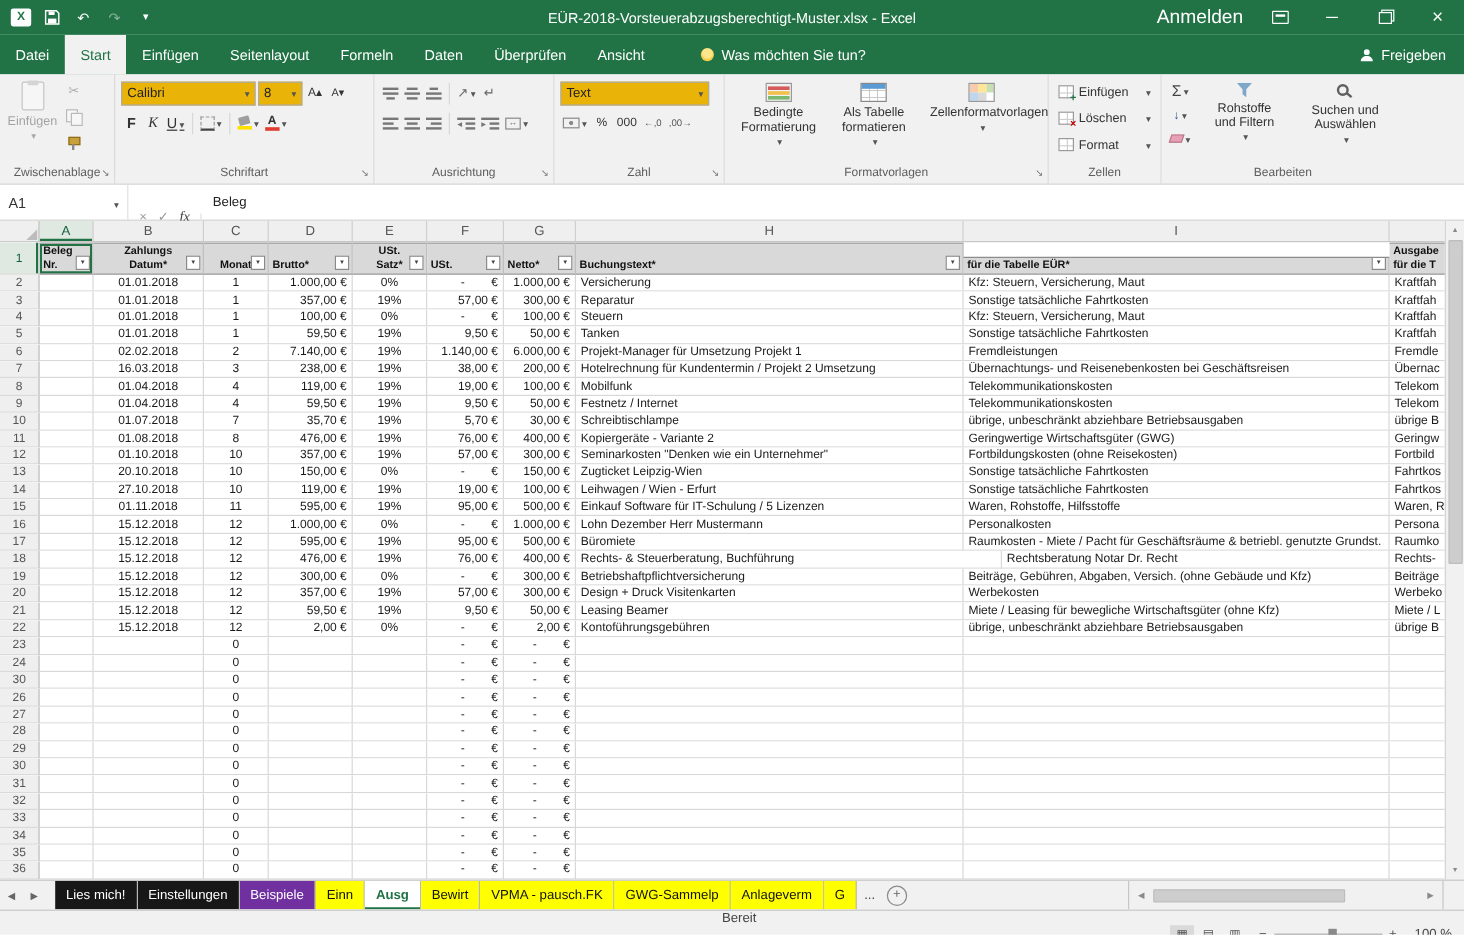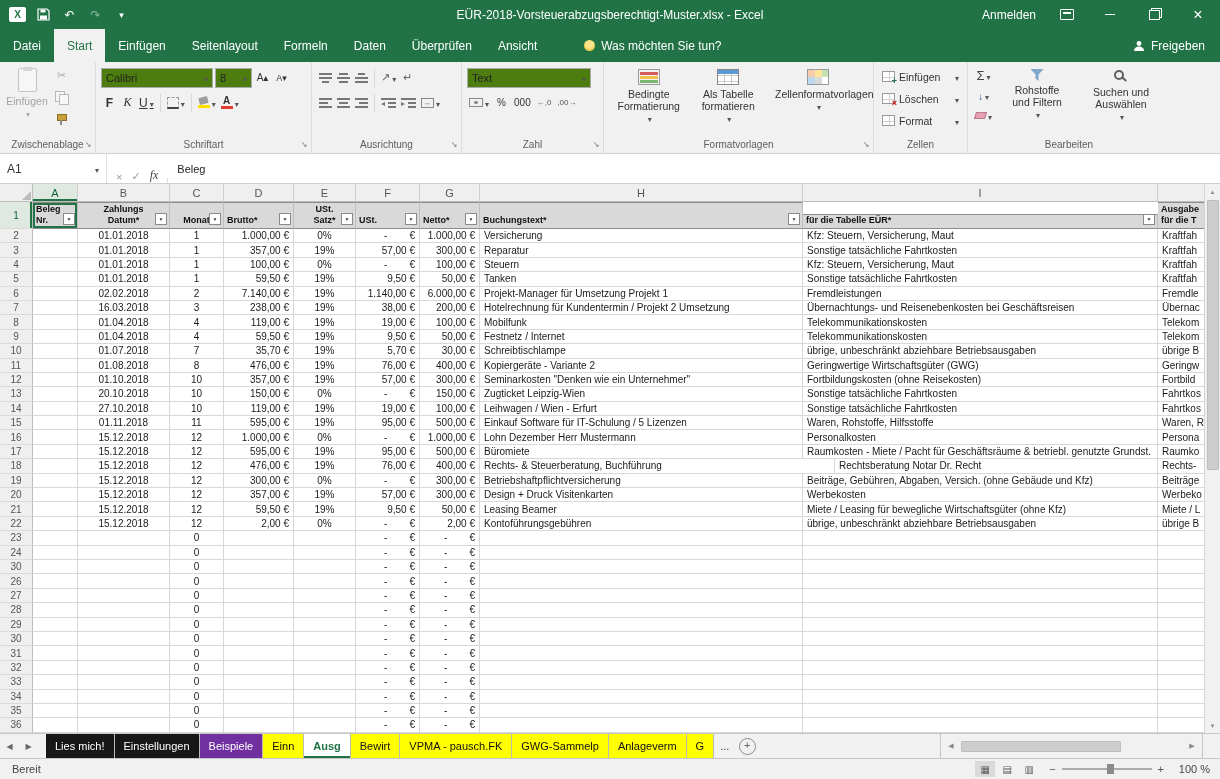--- a/index.html
+++ b/index.html
@@ -11,21 +11,21 @@
 .titlebar{height:29px;background:#217346;display:flex;align-items:center;position:relative;color:#fff;flex-shrink:0;}
 .qat{display:flex;align-items:center;gap:9px;padding-left:9px;}
 .qat-item{display:inline-flex;align-items:center;justify-content:center;width:17px;height:16px;font-size:12px;color:#fff;}
 .app-icon{width:17px;height:15px;background:#fff;border-radius:2px;color:#217346;font-weight:bold;font-size:10px;}
 .disabled{opacity:.45;}
 .undo-icon::after{content:"\21B6";}
 .redo-icon::after{content:"\21B7";}
 .qat-dd::after{content:"\25BE";font-size:9px;}
 .tb-title{position:absolute;left:0;right:0;text-align:center;font-size:12px;color:#fff;pointer-events:none;}
 .tb-right{margin-left:auto;display:flex;align-items:center;height:100%;z-index:2;}
-.signin{font-size:12px;margin-right:24px;}
+.signin{font-size:16px;margin-right:24px;}
 .ribbonopts{width:14px;height:11px;border:1px solid #fff;border-radius:1px;margin-right:14px;position:relative;}
 .ribbonopts::after{content:"";position:absolute;left:2px;right:2px;top:2px;height:2px;background:#fff;}
 .winbtn{width:44px;height:100%;display:flex;align-items:center;justify-content:center;}
 .min-icon::after{content:"";display:block;width:10px;height:1px;background:#fff;}
 .restore-icon::after{content:"";display:block;width:9px;height:8px;border:1px solid #fff;box-shadow:2px -2px 0 -1px #217346,2px -2px 0 0 #fff;}
 .close-icon::after{content:"\00D7";font-size:16px;}
 
 
 .tabrow{height:33px;background:#217346;display:flex;align-items:stretch;flex-shrink:0;}
 .rtabs{display:flex;}
@@ -40,21 +40,21 @@
 .rgroup{position:relative;border-right:1px solid #dcdcdc;display:flex;flex-direction:column;flex-shrink:0;}
 .rg-body{flex:1;display:flex;padding:4px 5px 0 5px;}
 .rg-label{height:17px;display:flex;align-items:center;justify-content:center;font-size:10px;color:#5d5d5d;position:relative;}
 .launcher{position:absolute;right:2px;bottom:3px;width:10px;height:10px;font-size:8px;color:#777;line-height:10px;text-align:center;}
 .launcher::after{content:"\2198";}
 .dd::after{content:"\25BE";font-size:8px;color:#555;margin-left:2px;}
 .sbtn{display:inline-flex;align-items:center;justify-content:center;min-width:17px;height:19px;font-size:11px;color:#333;padding:0 2px;}
 .sep{width:1px;background:#d8d8d8;height:18px;margin:0 3px;align-self:center;}
 .rrow{display:flex;align-items:center;height:23px;}
 .rcol{display:flex;flex-direction:column;}
-.combo{background:#4d7c0f;border:1px solid #ababab;height:20px;display:flex;align-items:center;padding:0 4px;font-size:11px;color:#222;}
+.combo{background:#eab308;border:1px solid #ababab;height:20px;display:flex;align-items:center;padding:0 4px;font-size:11px;color:#222;}
 .combo .dd{margin-left:auto;}
 .vstack{display:flex;flex-direction:column;gap:3px;}
 
 .clipbody{gap:4px;}
 .paste-btn{width:44px;display:flex;flex-direction:column;align-items:center;font-size:10.5px;color:#444;padding-top:2px;}
 .clipboard-icon{width:19px;height:24px;background:#fdfdfd;border:1px solid #8f8f8f;border-radius:2px;position:relative;margin-bottom:3px;}
 .clipboard-icon::before{content:"";position:absolute;top:-2px;left:4px;width:9px;height:4px;background:#b5b5b5;border-radius:1px;}
 .cut-icon::after{content:"\2702";font-size:11px;color:#555;}
 .copy-icon{position:relative;width:13px;height:13px;}
 .copy-icon::before{content:"";position:absolute;left:0;top:0;width:8px;height:9px;background:#fff;border:1px solid #777;}
@@ -115,21 +115,21 @@
 .filldown::after{content:"\2193";font-size:10px;color:#2b579a;}
 .eraser{width:11px;height:7px;background:#e8a0b4;border:1px solid #b77a8c;transform:skewX(-18deg);display:inline-block;}
 .icon-sort{width:13px;height:12px;background:#7fa7c9;clip-path:polygon(0 0,100% 0,62% 45%,62% 100%,38% 80%,38% 45%);display:inline-block;}
 .icon-search{width:10px;height:10px;border:2px solid #5f5f5f;border-radius:50%;position:relative;display:inline-block;margin:1px 4px 3px 0;}
 .icon-search::after{content:"";position:absolute;width:6px;height:2px;background:#5f5f5f;right:-5px;bottom:-2px;transform:rotate(40deg);}
 
 
 .formulabar{height:30px;background:#fff;border-bottom:1px solid #cfcfcf;display:flex;align-items:stretch;flex-shrink:0;}
 .namebox{width:107px;display:flex;align-items:center;padding:0 7px;font-size:12px;color:#333;border-right:1px solid #e0e0e0;}
 .namebox .dd{margin-left:auto;}
-.fb-btns{display:flex;align-items:flex-end;gap:9px;padding:0 9px;border-right:1px solid #e0e0e0;margin-top:24px;}
+.fb-btns{display:flex;align-items:center;gap:9px;padding:0 9px;border-right:1px solid #e0e0e0;margin-top:24px;}
 .fb-btn{font-size:11px;color:#9a9a9a;}
 .fb-cancel::after{content:"\00D7";}
 .fb-check::after{content:"\2713";}
 .fx{font-family:"Liberation Serif",serif;font-style:italic;font-size:12px;color:#444;}
 .fb-content{flex:1;display:flex;align-items:center;padding:0 9px;font-size:11px;color:#222;}
 
 
 .sheetarea{flex:1;display:flex;overflow:hidden;background:#e6e6e6;}
 .gridcol{width:1204px;display:flex;flex-direction:column;overflow:hidden;background:#fff;}
 .colheaders{height:18px;display:flex;background:#efefef;border-bottom:1px solid #bdbdbd;flex-shrink:0;overflow:hidden;}
@@ -175,21 +175,21 @@
 .newsheet::after{content:"+";width:15px;height:15px;border:1px solid #8a8a8a;border-radius:50%;color:#666;font-size:11px;line-height:13px;text-align:center;}
 .hscroll{margin-left:auto;display:flex;align-items:center;width:262px;border-left:1px solid #c6c6c6;padding:0 2px;flex-shrink:0;}
 .harrow{width:16px;text-align:center;color:#8a8a8a;font-size:7px;}
 .harrow.left::after{content:"\25C0";}
 .harrow.right::after{content:"\25B6";}
 .htrack{flex:1;height:11px;position:relative;}
 .hthumb{position:absolute;left:2px;top:0;height:11px;width:160px;background:#cdcdcd;border:1px solid #bdbdbd;border-radius:1px;}
 .tabsbar-corner{width:18px;border-left:1px solid #c6c6c6;}
 
 
-.statusbar{height:21px;background:#f1f1f1;border-top:1px solid #c6c6c6;display:flex;align-items:center;font-size:11px;color:#444;flex-shrink:0;}
+.statusbar{height:21px;background:#f1f1f1;border-top:1px solid #c6c6c6;display:flex;align-items:center;font-size:11px;color:#444;flex-shrink:0;flex-direction:column;}
 .status-text{padding-left:12px;}
 .sb-right{margin-left:auto;display:flex;align-items:center;gap:10px;padding-right:10px;}
 .viewbtns{display:flex;gap:2px;}
 .viewbtn{width:20px;height:16px;display:flex;align-items:center;justify-content:center;font-size:10px;color:#555;}
 .viewbtn.active{background:#dadada;}
 .vb-normal::after{content:"\25A6";}
 .vb-layout::after{content:"\25A4";}
 .vb-break::after{content:"\25A5";}
 .zoomwrap{display:flex;align-items:center;gap:6px;}
 .zminus::after{content:"\2212";color:#555;}

